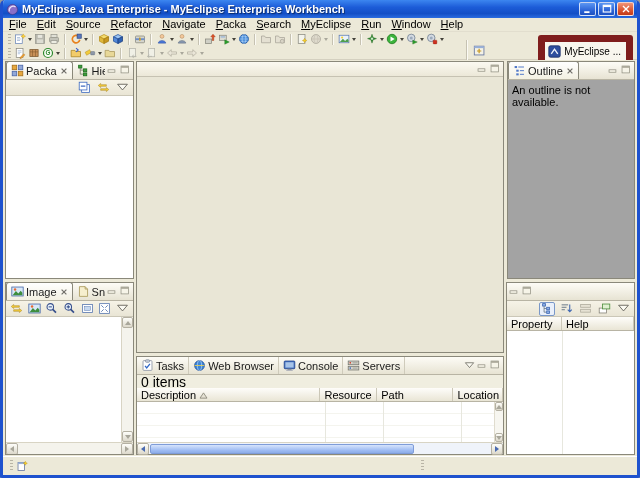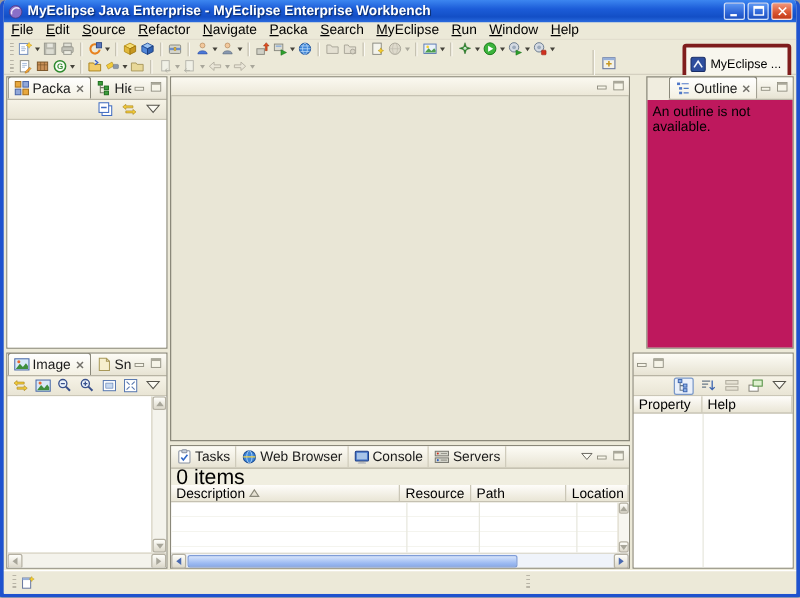--- a/index.html
+++ b/index.html
@@ -20,48 +20,48 @@
   .toolbar{flex:0 0 28px;height:28px;background:#ECE9D8;position:relative;border-bottom:1px solid #D4D0C0;}
   .tb-row{height:14px;display:flex;align-items:center;padding-left:3px;}
   .tb-grip{width:3px;height:11px;margin:0 2px;background:repeating-linear-gradient(180deg,#B8B4A6 0 1px,transparent 1px 3px);}
   .tb-sep{width:2px;height:11px;margin:0 3px;border-left:1px solid #C6C2B2;border-right:1px solid #FBFAF4;}
   .tb-btn{display:inline-flex;align-items:center;height:13px;padding:0 1px;gap:1px;}
   .ic{display:inline-flex;align-items:center;}
   .dd{width:0;height:0;border-left:2.5px solid transparent;border-right:2.5px solid transparent;border-top:3px solid #44423A;margin-left:1px;}
   .dd.dis{border-top-color:#A9A79B;}
   .persp-bar{position:absolute;right:4px;top:3px;display:flex;align-items:center;gap:3px;}
   .persp-sep{width:2px;height:22px;border-left:1px solid #C6C2B2;border-right:1px solid #FBFAF4;margin-right:2px;}
-  .persp-chip{display:flex;align-items:center;gap:3px;height:32px;padding:0 5px 0 3px;border:3px solid #7f1d1d;border-radius:3px;background:#F8F6EE;font-size:10px;margin-left:48px;}
+  .persp-chip{display:flex;align-items:center;gap:3px;height:32px;padding:0 5px 0 3px;border:7px solid #7f1d1d;border-radius:3px;background:#F8F6EE;font-size:10px;margin-left:48px;}
   
   .content{flex:1 1 auto;position:relative;background:#ECE9D8;}
   .view{position:absolute;border:1px solid #8A887A;background:#F0EDDF;display:flex;flex-direction:column;border-radius:0;}
   .v-lt{left:2px;top:1px;width:129px;height:218px;}
   .v-lb{left:2px;top:222px;width:129px;height:173px;}
-  .v-rt{right:2px;top:1px;width:118px;height:218px;align-items:flex-end;}
+  .v-rt{right:2px;top:1px;width:128px;height:218px;}
   .v-rb{right:2px;top:222px;width:129px;height:173px;}
   .v-cb{left:133px;right:133px;top:296px;height:99px;}
   .editor{position:absolute;left:133px;right:133px;top:1px;height:292px;border:1px solid #8A887A;background:#E9E6D6;}
   .editor-top{height:15px;display:flex;justify-content:flex-end;align-items:center;gap:2px;padding:0 2px;background:linear-gradient(180deg,#FBF9F1,#ECE8D8);border-bottom:1px solid #C6C2B2;}
   .view-top{height:18px;flex:0 0 18px;display:flex;align-items:flex-end;background:linear-gradient(180deg,#FDFCF6,#E7E3D3);border-bottom:1px solid #B8B4A4;position:relative;}
   .tabs{display:flex;align-items:flex-end;height:18px;overflow:hidden;flex:1 1 auto;}
   .tab{display:inline-flex;align-items:center;gap:2px;height:17px;padding:0 4px;white-space:nowrap;border-right:1px solid #CFCBBB;color:#1A1A1A;}
   .tab.active{background:linear-gradient(180deg,#FFFFFF,#F3F0E2);border:1px solid #8A887A;border-bottom:none;border-radius:3px 3px 0 0;height:18px;}
   .tab-close{display:inline-flex;margin-left:1px;}
   .view-ctrl{display:flex;align-items:center;gap:2px;padding:0 2px;height:18px;}
   .vbtn{display:inline-flex;align-items:center;justify-content:center;}
   .view-toolbar{height:16px;flex:0 0 16px;display:flex;justify-content:flex-end;align-items:center;gap:3px;padding:0 3px;background:linear-gradient(180deg,#F6F3E7,#E9E5D5);border-bottom:1px solid #CBC7B7;}
   .vtb{display:inline-flex;align-items:center;justify-content:center;width:16px;height:14px;}
   .vtb.pressed{border:1px solid #7A98C8;background:#EAF0FA;border-radius:2px;}
   .view-body{flex:1 1 auto;background:#FFFFFF;position:relative;overflow:hidden;}
-  .view-body.plain{background:#be185d;}
+  .view-body.plain{background:#a3a3a3;}
   .outline-msg{padding:4px 4px;font-size:11px;}
   
   .tbl-head{display:flex;height:14px;flex:0 0 14px;background:linear-gradient(180deg,#FEFDFA,#E9E5D5);border-bottom:1px solid #B8B4A4;}
   .th{display:flex;align-items:center;gap:3px;padding:0 4px;border-right:1px solid #CBC7B7;white-space:nowrap;overflow:hidden;font-size:11px;}
-  .items-row{height:13px;flex:0 0 13px;display:flex;align-items:center;padding-left:4px;background:#F0EEE0;font-size:17px;}
+  .items-row{height:13px;flex:0 0 13px;display:flex;align-items:center;padding-left:4px;background:#F0EEE0;font-size:14px;}
   .grid-body{flex:1 1 auto;background:#FFF;position:relative;background-image:repeating-linear-gradient(180deg,transparent 0 11px,#F4F4EE 11px 12px);}
   .colline{position:absolute;top:0;bottom:0;width:1px;background:#E7E7DE;}
   
   .hscroll{height:12px;flex:0 0 12px;display:flex;align-items:center;background:#EFF3FA;border-top:1px solid #D8D4C4;}
   .hscroll.dis{background:#F4F3EC;}
   .sbtn{width:12px;height:12px;flex:0 0 12px;background:linear-gradient(180deg,#FEFEFA,#DCD8CA);border:1px solid #B4B0A2;border-radius:2px;display:flex;align-items:center;justify-content:center;}
   .tri{width:0;height:0;}
   .tri.l{border-top:3px solid transparent;border-bottom:3px solid transparent;border-right:4px solid #4A6AB0;}
   .tri.r{border-top:3px solid transparent;border-bottom:3px solid transparent;border-left:4px solid #4A6AB0;}
   .tri.u{border-left:3px solid transparent;border-right:3px solid transparent;border-bottom:4px solid #4A6AB0;}

